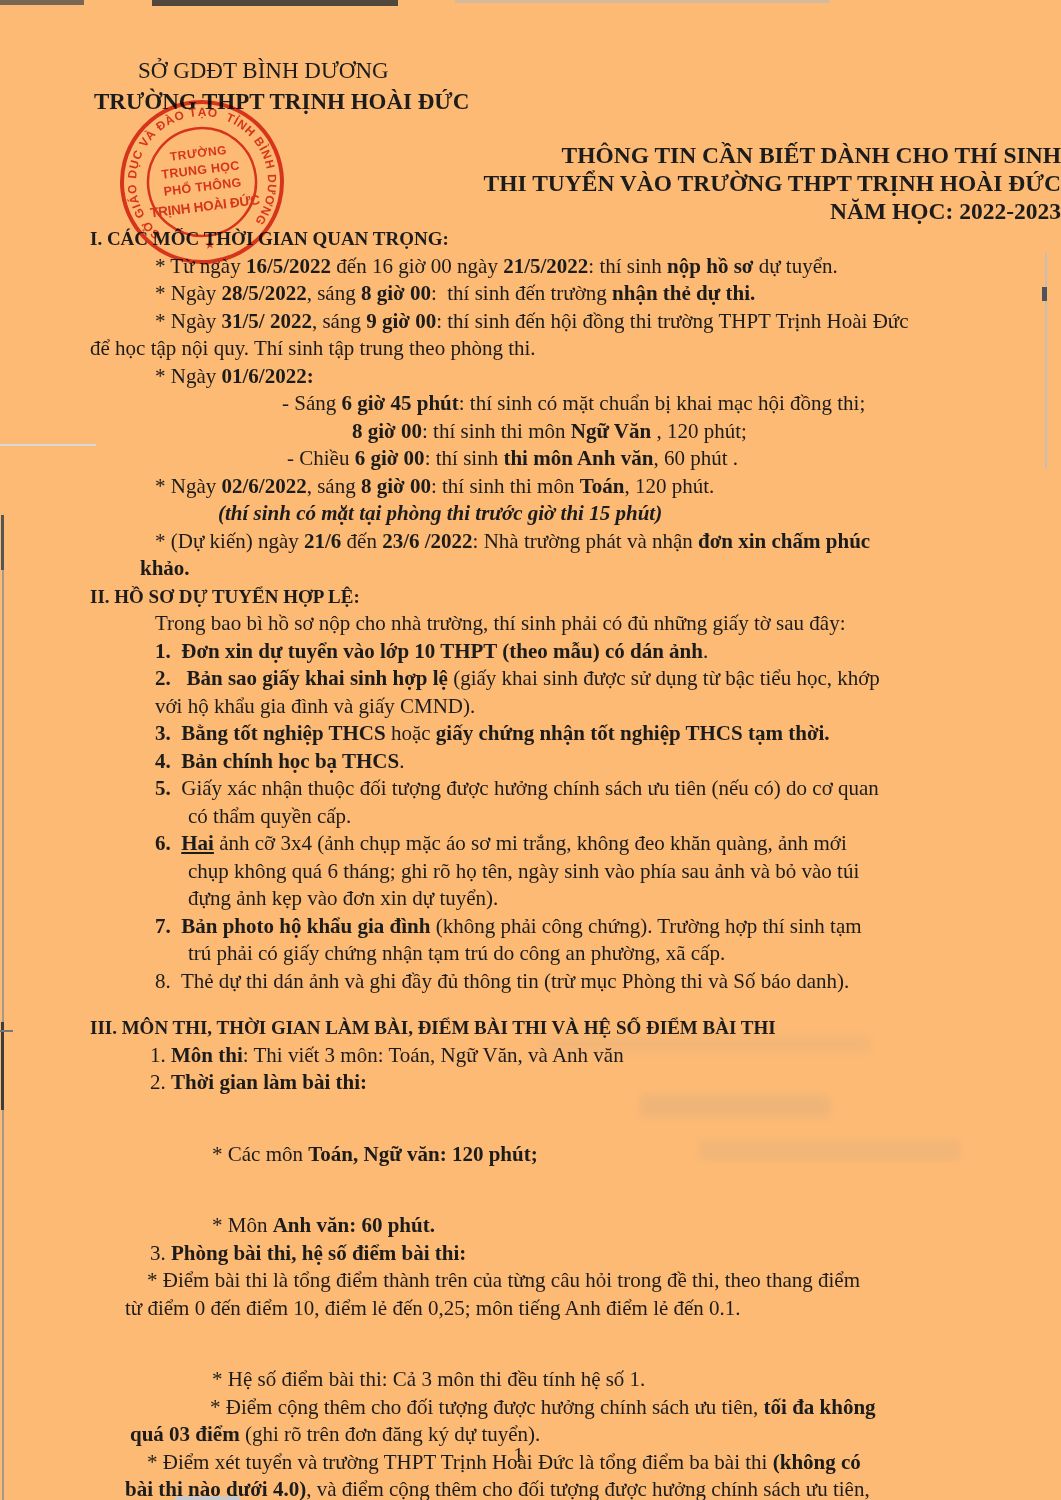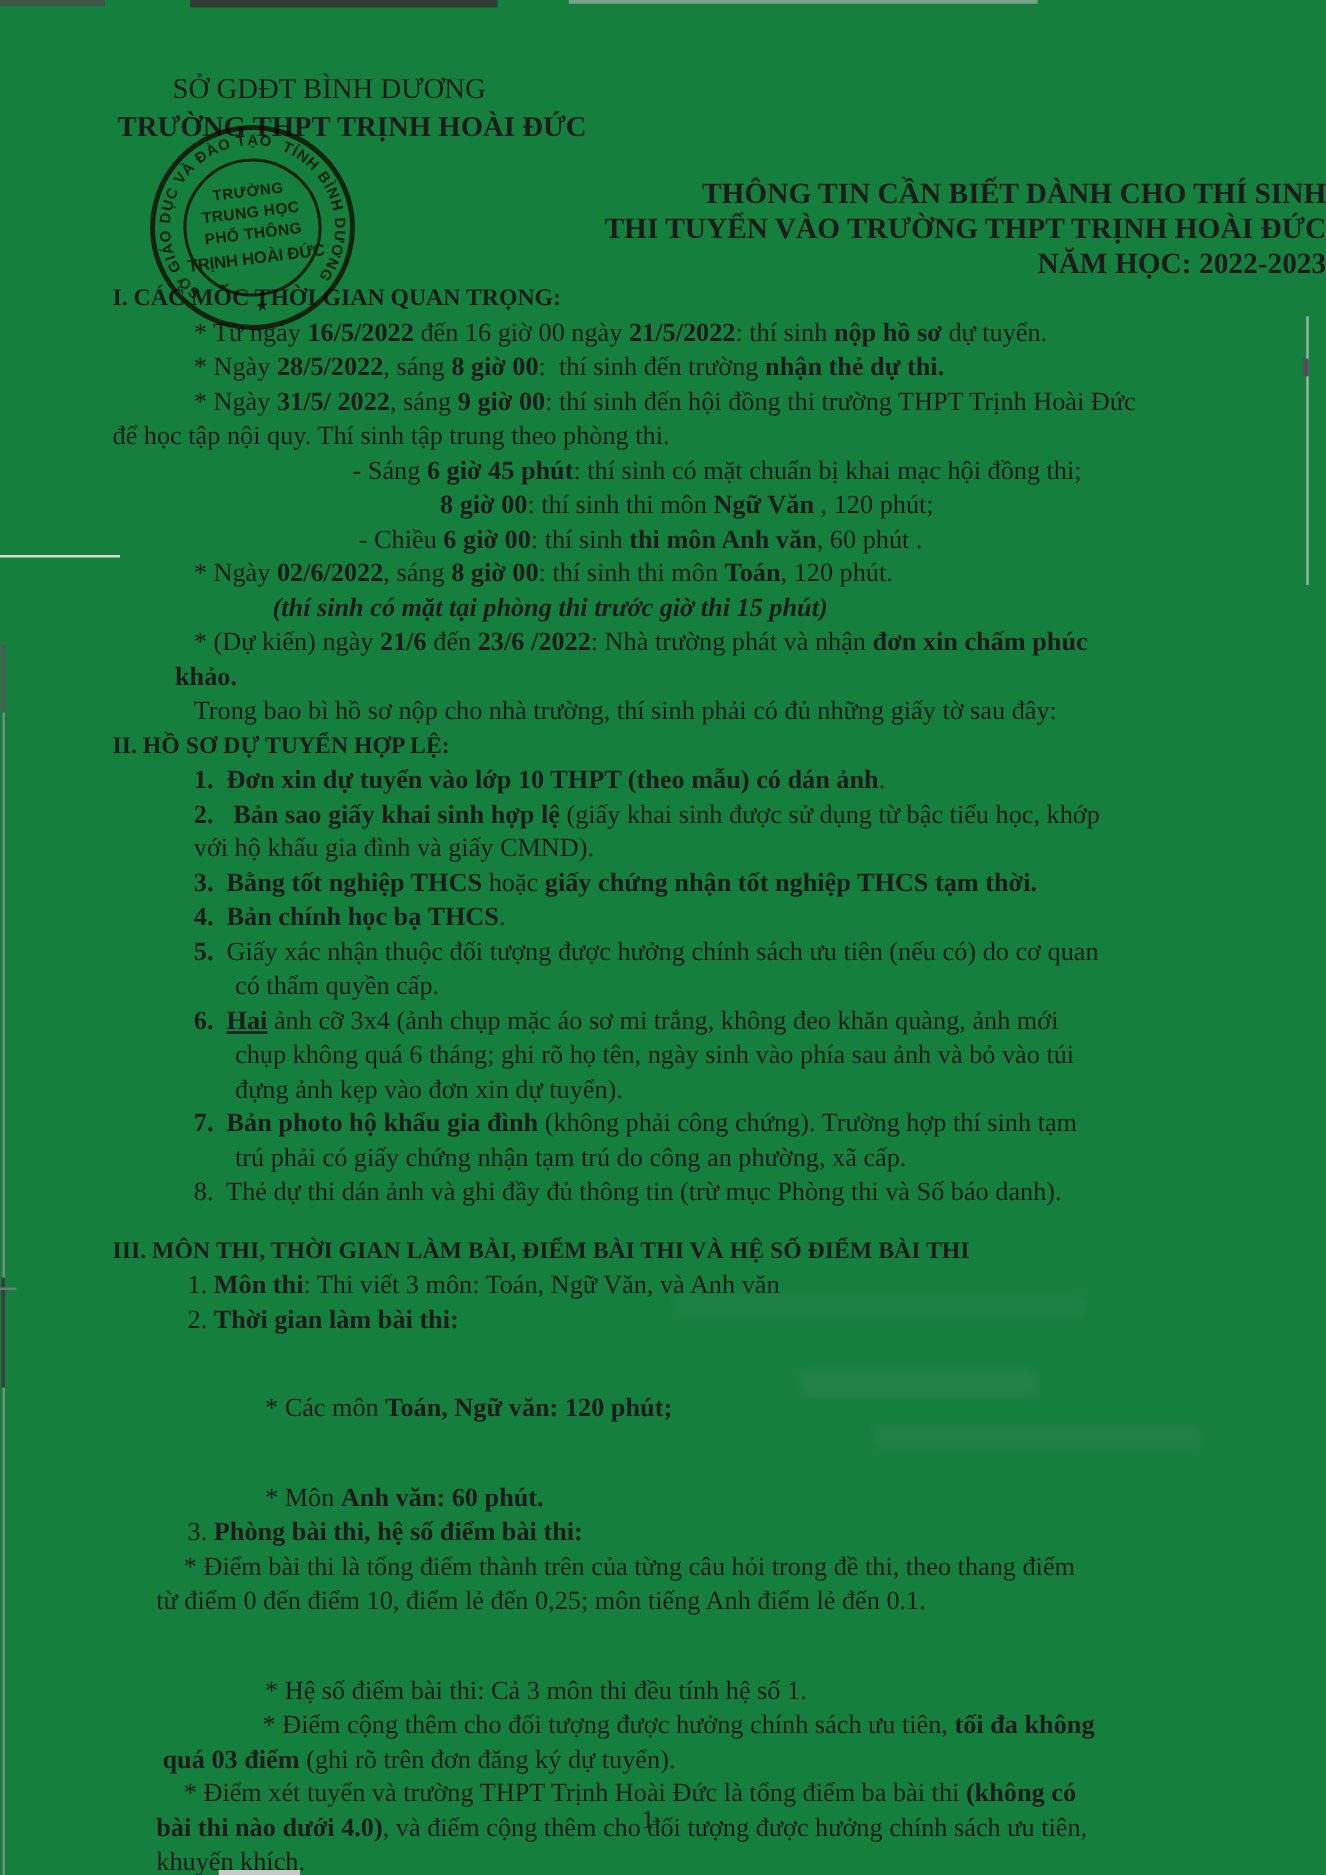--- a/index.html
+++ b/index.html
@@ -1,18 +1,18 @@
 <!DOCTYPE html>
 <html><head>
 <meta charset="utf-8">
 <style>
   html,body { margin:0; padding:0; background:#ffffff; }
   #page {
     position:relative; width:1061px; height:1500px; overflow:hidden;
-    background:#15803d;
+    background:#fdba74;
     font-family:"Liberation Serif","DejaVu Serif",serif;
     color:#1c1c1c;
   }
   
   .org1 { margin:56px 0 0 138px; font-size:23px; line-height:30px; }
   .org2 { margin:1px 0 0 94px;  font-size:23px; line-height:30px; font-weight:bold; }
   
   .title { margin-top:24px; }
   .title-line { font-weight:bold; font-size:23.5px; line-height:28px; text-align:right; margin:0; }
   
@@ -102,28 +102,29 @@
     <p class="title-line">THÔNG TIN CẦN BIẾT DÀNH CHO THÍ SINH</p>
     <p class="title-line">THI TUYỂN VÀO TRƯỜNG THPT TRỊNH HOÀI ĐỨC</p>
     <p class="title-line">NĂM HỌC: 2022-2023</p>
   </div>
 
   <div class="doc">
       <p class="p h1"><span>I. CÁC MỐC THỜI GIAN QUAN TRỌNG:</span></p>
       <p class="p ind"><span>* Từ ngày </span><span class="b">16/5/2022</span><span> đến 16 giờ 00 ngày </span><span class="b">21/5/2022</span><span>: thí sinh </span><span class="b">nộp hồ sơ</span><span> dự tuyển.</span></p>
       <p class="p ind"><span>* Ngày </span><span class="b">28/5/2022</span><span>, sáng </span><span class="b">8 giờ 00</span><span>:&nbsp; thí sinh đến trường </span><span class="b">nhận thẻ dự thi.</span></p>
       <p class="p ind"><span>* Ngày </span><span class="b">31/5/ 2022</span><span>, sáng </span><span class="b">9 giờ 00</span><span>: thí sinh đến hội đồng thi trường THPT Trịnh Hoài Đức</span><br><span>để học tập nội quy. Thí sinh tập trung theo phòng thi.</span></p>
+      <p class="p ind"><span>* Ngày </span><span class="b">01/6/2022</span><span class="b">:</span></p>
       <p class="p c1"><span>- Sáng </span><span class="b">6 giờ 45 phút</span><span>: thí sinh có mặt chuẩn bị khai mạc hội đồng thi;</span></p>
       <p class="p c2"><span class="b">8 giờ 00</span><span>: thí sinh thi môn </span><span class="b">Ngữ Văn</span><span> , 120 phút;</span></p>
       <p class="p c3"><span>- Chiều </span><span class="b">6 giờ 00</span><span>: thí sinh </span><span class="b">thi môn Anh văn</span><span>, 60 phút .</span></p>
       <p class="p ind"><span>* Ngày </span><span class="b">02/6/2022</span><span>, sáng </span><span class="b">8 giờ 00</span><span>: thí sinh thi môn </span><span class="b">Toán</span><span>, 120 phút.</span></p>
       <p class="p c4"><span>(thí sinh có mặt tại phòng thi trước giờ thi 15 phút)</span></p>
       <p class="p hang"><span>* (Dự kiến) ngày </span><span class="b">21/6</span><span> đến </span><span class="b">23/6 /2022</span><span>: Nhà trường phát và nhận </span><span class="b">đơn xin chấm phúc</span><br><span class="b">khảo.</span></p>
+      <p class="p h1"><span>II. HỒ SƠ DỰ TUYỂN HỢP LỆ:</span></p>
       <p class="p ind"><span>Trong bao bì hồ sơ nộp cho nhà trường, thí sinh phải có đủ những giấy tờ sau đây:</span></p>
-      <p class="p h1"><span>II. HỒ SƠ DỰ TUYỂN HỢP LỆ:</span></p>
       <p class="p liB"><span class="b">1.&nbsp; Đơn xin dự tuyển vào lớp 10 THPT (theo mẫu) có dán ảnh</span><span>.</span></p>
       <p class="p liA"><span class="b">2.&nbsp;&nbsp; Bản sao giấy khai sinh hợp lệ</span><span> (giấy khai sinh được sử dụng từ bậc tiểu học, khớp</span><br><span>với hộ khẩu gia đình và giấy CMND).</span></p>
       <p class="p liB"><span class="b">3.&nbsp; Bằng tốt nghiệp THCS</span><span> hoặc </span><span class="b">giấy chứng nhận tốt nghiệp THCS tạm thời.</span></p>
       <p class="p liB"><span class="b">4.&nbsp; Bản chính học bạ THCS</span><span>.</span></p>
       <p class="p liB"><span class="b">5.&nbsp; </span><span>Giấy xác nhận thuộc đối tượng được hưởng chính sách ưu tiên (nếu có) do cơ quan</span><br><span>có thẩm quyền cấp.</span></p>
       <p class="p liB"><span class="b">6.&nbsp; </span><span class="b u">Hai</span><span> ảnh cỡ 3x4 (ảnh chụp mặc áo sơ mi trắng, không đeo khăn quàng, ảnh mới</span><br><span>chụp không quá 6 tháng; ghi rõ họ tên, ngày sinh vào phía sau ảnh và bỏ vào túi</span><br><span>đựng ảnh kẹp vào đơn xin dự tuyển).</span></p>
       <p class="p liB"><span class="b">7.&nbsp; Bản photo hộ khẩu gia đình</span><span> (không phải công chứng). Trường hợp thí sinh tạm</span><br><span>trú phải có giấy chứng nhận tạm trú do công an phường, xã cấp.</span></p>
       <p class="p liB"><span>8.&nbsp; </span><span>Thẻ dự thi dán ảnh và ghi đầy đủ thông tin (trừ mục Phòng thi và Số báo danh).</span></p>
       <p class="p h1 mt"><span>III. MÔN THI, THỜI GIAN LÀM BÀI, ĐIỂM BÀI THI VÀ HỆ SỐ ĐIỂM BÀI THI</span></p>
       <p class="p p3"><span>1. </span><span class="b">Môn thi</span><span>: Thi viết 3 môn: Toán, Ngữ Văn, và Anh văn</span></p>

